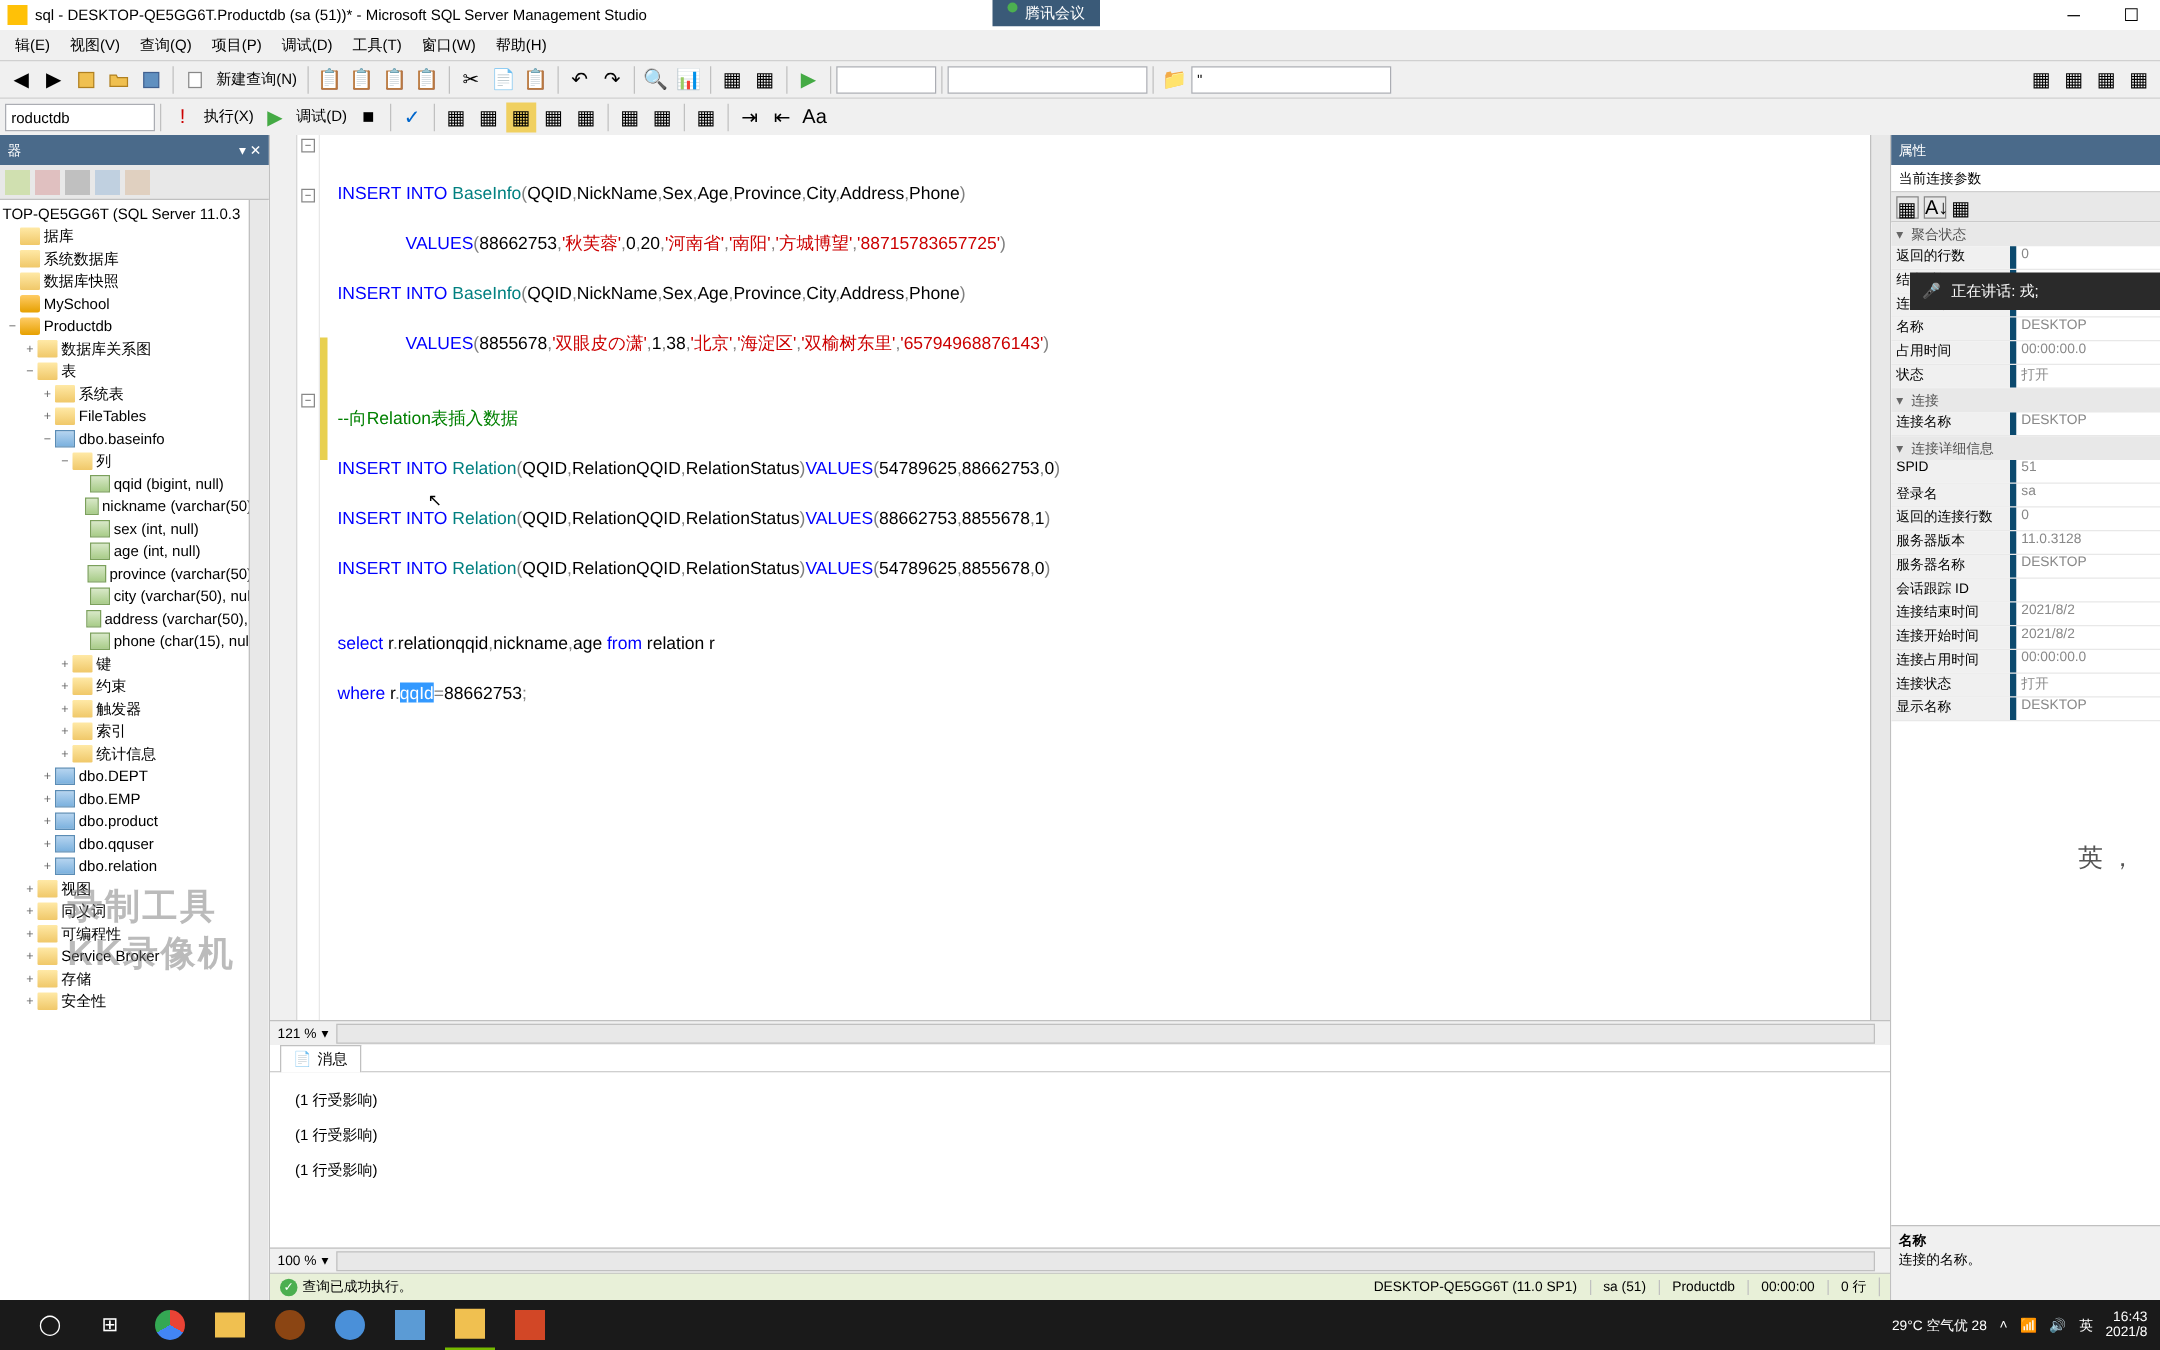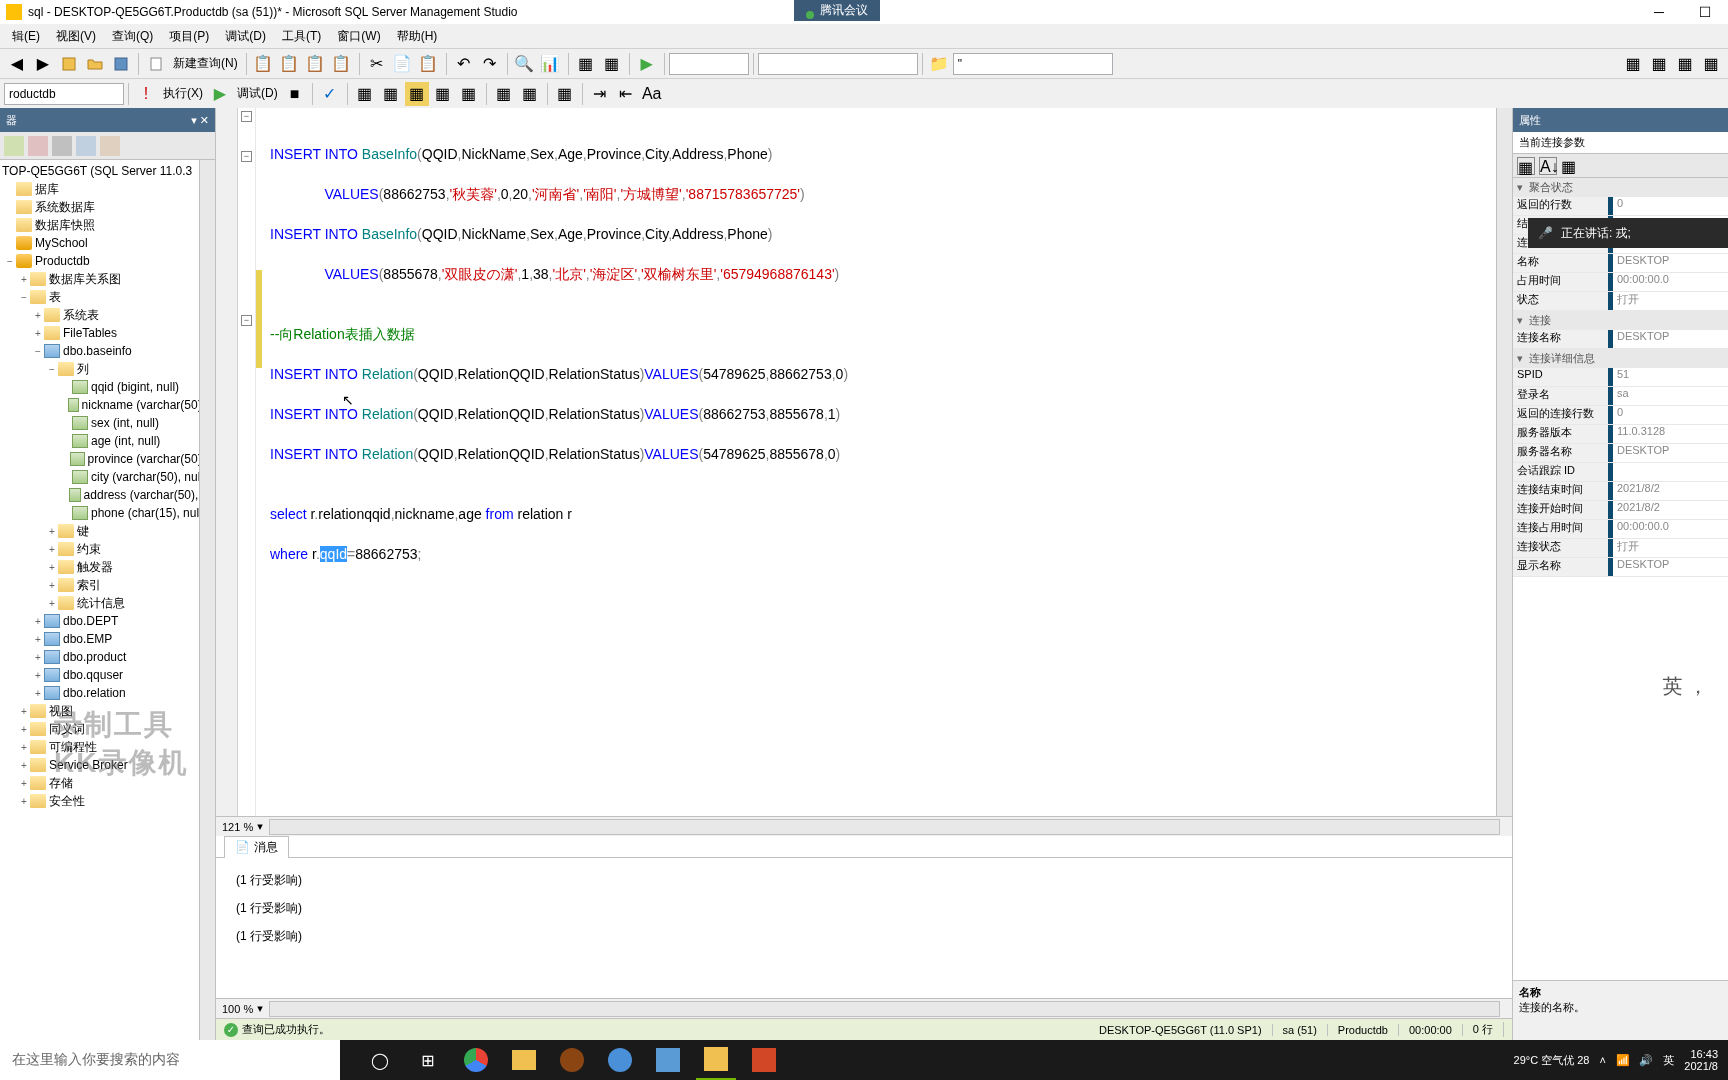--- a/index.html
+++ b/index.html
@@ -1,19 +1,19 @@
 <!DOCTYPE html>
 <html><head>
 <meta charset="utf-8">
 <style>
 * { margin: 0; padding: 0; box-sizing: border-box; font-family: "Segoe UI", Tahoma, sans-serif; }
 body { width: 1728px; height: 1080px; background: #f0f0f0; overflow: hidden; position: relative; }
 .titlebar { height: 24px; background: #fff; display: flex; align-items: center; padding: 0 6px; font-size: 12px; }
 .titlebar .icon { width: 16px; height: 16px; background: #ffc107; margin-right: 6px; }
-.tencent-badge { position: absolute; left: 794px; top: 0; background: #3a5a78; color: #fff; font-size: 12px; padding: 2px 12px; display: flex; align-items: flex-end; }
+.tencent-badge { position: absolute; left: 794px; top: 0; background: #3a5a78; color: #fff; font-size: 12px; padding: 2px 12px; display: flex; align-items: flex-start; }
 .tencent-badge .dot { width: 8px; height: 8px; background: #4caf50; border-radius: 50%; margin-right: 6px; }
 .win-controls { position: absolute; right: 0; top: 0; display: flex; }
 .win-controls div { width: 46px; height: 24px; display: flex; align-items: center; justify-content: center; font-size: 14px; }
 .menubar { height: 24px; background: #f0f0f0; display: flex; align-items: center; padding: 0 4px; font-size: 12px; }
 .menubar span { padding: 2px 8px; cursor: pointer; }
 .toolbar1, .toolbar2 { height: 30px; background: #f0f0f0; border-top: 1px solid #d0d0d0; display: flex; align-items: center; padding: 0 4px; }
 .tb-btn { width: 24px; height: 24px; margin: 0 1px; display: flex; align-items: center; justify-content: center; border: 1px solid transparent; }
 .tb-btn svg { width: 16px; height: 16px; }
 .tb-sep { width: 1px; height: 22px; background: #c0c0c0; margin: 0 4px; }
 .tb-text { font-size: 12px; padding: 0 4px; }
@@ -557,23 +557,20 @@
 <div class="watermark">
   <div>录制工具</div>
   <div>KK录像机</div>
 </div>
 
 <div class="imewm">英 ，</div>
 
 <div class="cursor-ptr">↖</div>
 
 <div class="taskbar">
-  <div class="search-box">
-    <span>在这里输入你要搜索的内容</span>
-  </div>
   <div class="task-icons">
     <div class="task-icon" style="color:#fff">◯</div>
     <div class="task-icon" style="color:#fff">⊞</div>
     <div class="task-icon">
         <div style="width:24px;height:24px;border-radius:50%;background:conic-gradient(#ea4335 0 120deg,#4285f4 120deg 240deg,#34a853 240deg 360deg)"></div>
       </div>
     <div class="task-icon">
         <div style="width:24px;height:20px;background:#f0c050"></div>
       </div>
     <div class="task-icon">

